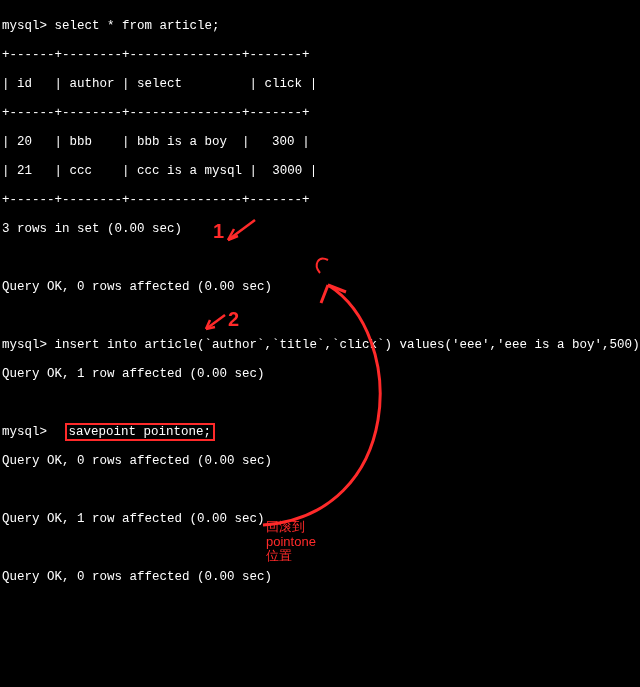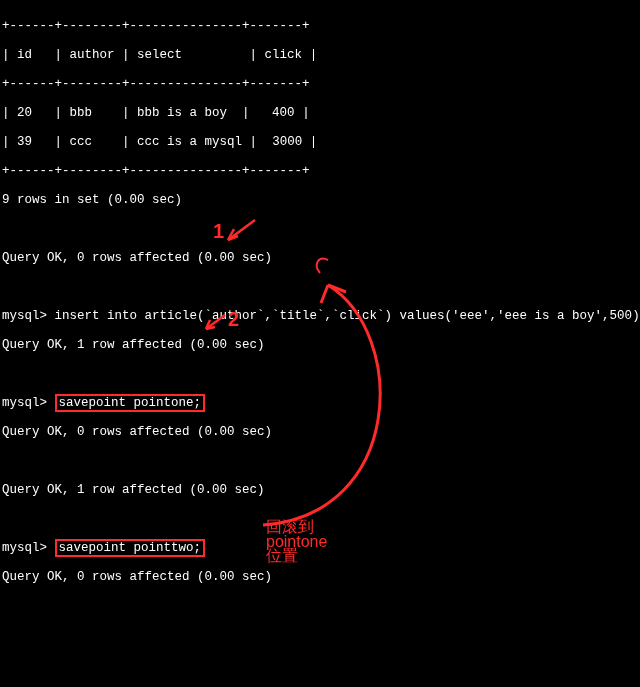--- a/index.html
+++ b/index.html
@@ -14,21 +14,21 @@
   }
   .terminal {
     padding: 4px 2px 8px 2px;
     white-space: pre;
   }
   .line { display: block; }
   .hl {
     border: 2px solid #ff2a2a;
     display: inline-block;
     padding: 0 2px;
-    margin: -2px 0;
+    margin: -2px 10px;
   }
   .anno-layer {
     position: absolute;
     left: 0;
     top: 0;
     pointer-events: none;
   }
   .anno-label {
     position: absolute;
     color: #ff2a2a;
@@ -36,47 +36,47 @@
     font-weight: bold;
     font-family: sans-serif;
   }
   svg.anno {
     position: absolute;
     overflow: visible;
   }
   .rollback-note {
     position: absolute;
     color: #ff2a2a;
-    font-size: 16px;
+    font-size: 13px;
     font-family: sans-serif;
   }
 </style>
 </head>
 <body>
 
 <div class="terminal">
+<span class="line"><span>mysql&gt;</span> <span>select * from article;</span></span>
 <span class="line">+------+--------+---------------+-------+</span>
 <span class="line">| <span>id</span>   | <span>author</span> | <span>select</span>         | <span>click</span> |</span>
 <span class="line">+------+--------+---------------+-------+</span>
-<span class="line">| <span>20</span>   | <span>bbb</span>    | <span>bbb is a boy</span>  |   <span>400</span> |</span>
-<span class="line">| <span>39</span>   | <span>ccc</span>    | <span>ccc is a mysql</span> |  <span>3000</span> |</span>
+<span class="line">| <span>20</span>   | <span>bbb</span>    | <span>bbb is a boy</span>  |   <span>300</span> |</span>
+<span class="line">| <span>21</span>   | <span>ccc</span>    | <span>ccc is a mysql</span> |  <span>3000</span> |</span>
 <span class="line">+------+--------+---------------+-------+</span>
-<span class="line">9 rows in set (0.00 sec)</span>
+<span class="line">3 rows in set (0.00 sec)</span>
 <span class="line"> </span>
 <span class="line"><span>Query OK,</span> <span>0 rows affected (0.00 sec)</span></span>
 <span class="line"> </span>
 <span class="line"><span>mysql&gt;</span> <span>insert into article(`author`,`title`,`click`) values('eee','eee is a boy',500);</span></span>
 <span class="line"><span>Query OK,</span> <span>1 row affected (0.00 sec)</span></span>
 <span class="line"> </span>
 <span class="line"><span>mysql&gt;</span> <span class="hl">savepoint pointone;</span></span>
 <span class="line"><span>Query OK,</span> <span>0 rows affected (0.00 sec)</span></span>
 <span class="line"> </span>
 <span class="line"><span>Query OK,</span> <span>1 row affected (0.00 sec)</span></span>
 <span class="line"> </span>
-<span class="line"><span>mysql&gt;</span> <span class="hl">savepoint pointtwo;</span></span>
 <span class="line"><span>Query OK,</span> <span>0 rows affected (0.00 sec)</span></span>
 
 
 
 
 
 
 
 
 

